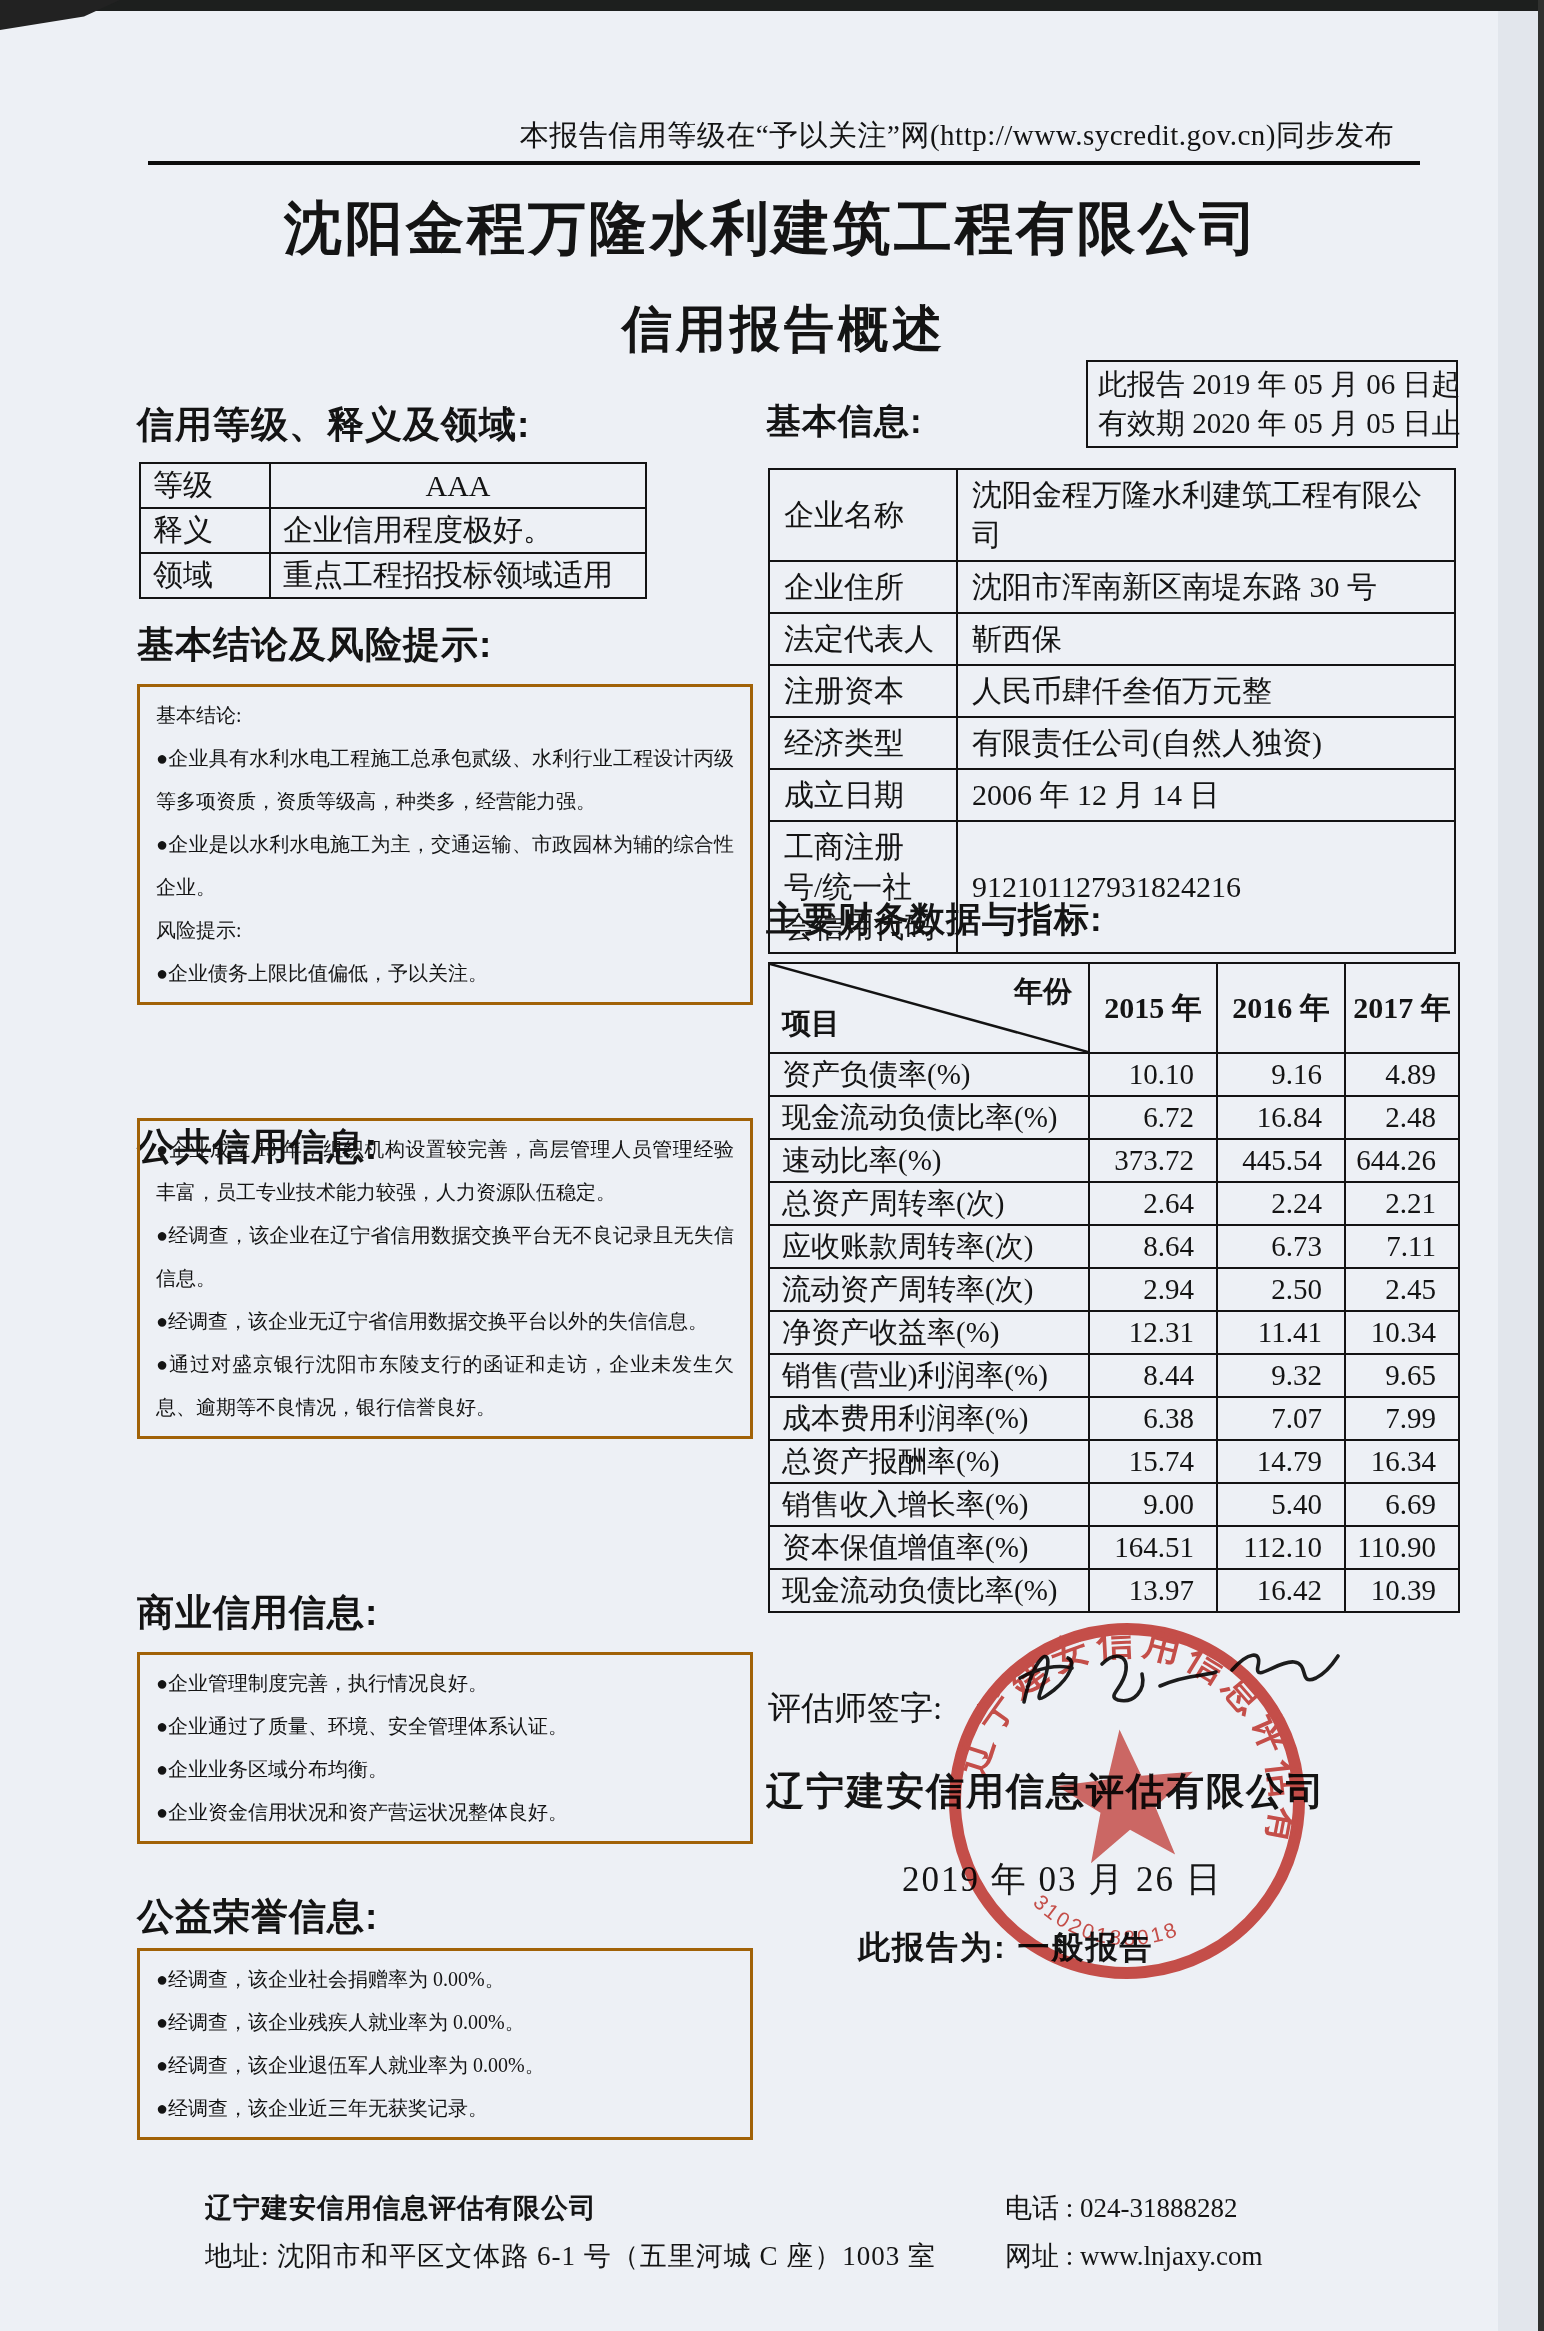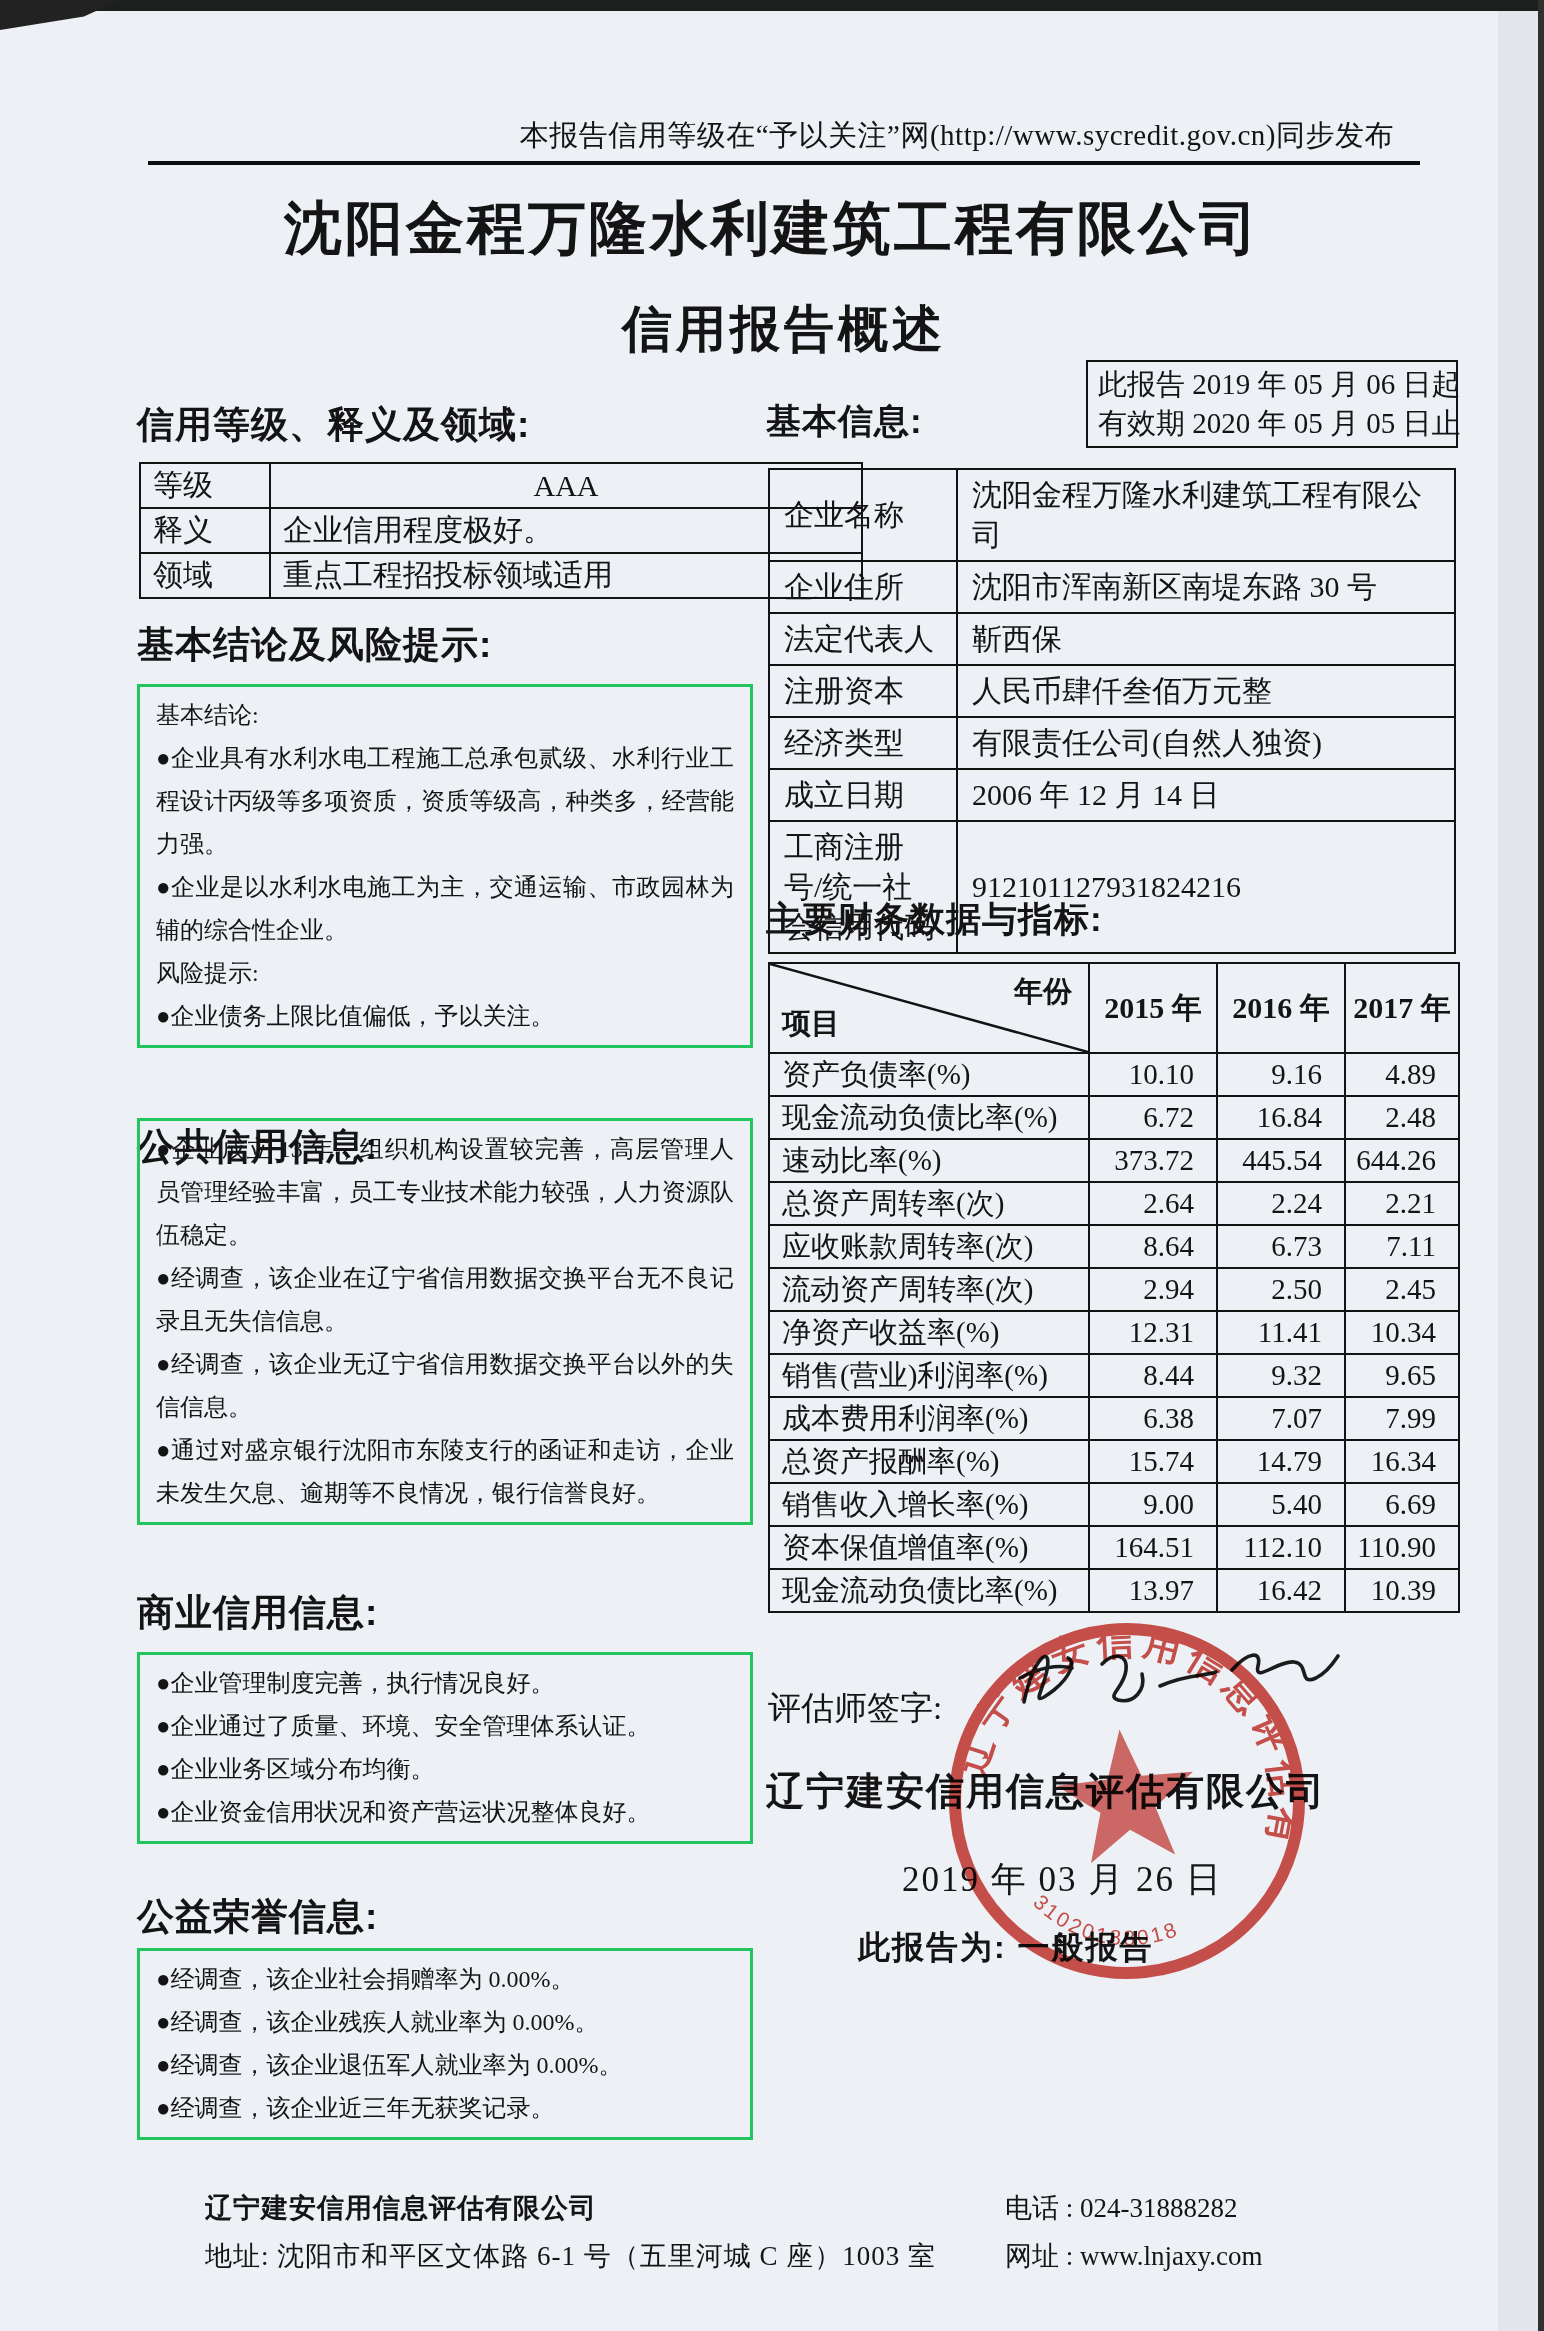--- a/index.html
+++ b/index.html
@@ -20,27 +20,27 @@
   .title2{position:absolute;top:296px;left:0;width:100%;text-align:center;
           font-size:50px;font-weight:bold;letter-spacing:4px;margin-left:12px;}
 
   .h-sans{font-family:"Liberation Sans", sans-serif;font-weight:bold;}
   .sec-h{position:absolute;left:137px;font-size:37px;letter-spacing:1px;}
   .sec-h-r{position:absolute;left:766px;font-size:35px;letter-spacing:1px;}
 
   table{border-collapse:collapse;}
   td,th{border:2.5px solid #131313;}
 
-  .grade-table{position:absolute;left:139px;top:462px;width:724px;font-size:30px;}
+  .grade-table{position:absolute;left:139px;top:462px;width:508px;font-size:30px;}
   .grade-table td{height:43px;padding:0 12px;}
   .grade-table td:first-child{width:104px;}
   .grade-table tr:first-child td:last-child{text-align:center;}
 
-  .lbox{position:absolute;left:137px;width:578px;border:3px solid #22c55e;
-        padding:7px 16px;font-size:24px;line-height:43px;text-align:justify;}
+  .lbox{position:absolute;left:137px;width:578px;border:3px solid #a16207;
+        padding:7px 16px;font-size:20px;line-height:43px;text-align:justify;}
   .boxline{min-height:43px;}
 
   .validity{position:absolute;left:1086px;top:360px;width:348px;border:2.5px solid #131313;
             padding:3px 10px;font-size:29px;line-height:39px;white-space:nowrap;}
 
   .info-table{position:absolute;left:768px;top:468px;width:688px;font-size:30px;table-layout:fixed;}
   .info-table td{padding:5px 14px;line-height:40px;}
   .info-table td:first-child{width:158px;}
 
   .fin-table{position:absolute;left:768px;top:962px;width:690px;font-size:29px;table-layout:fixed;}

